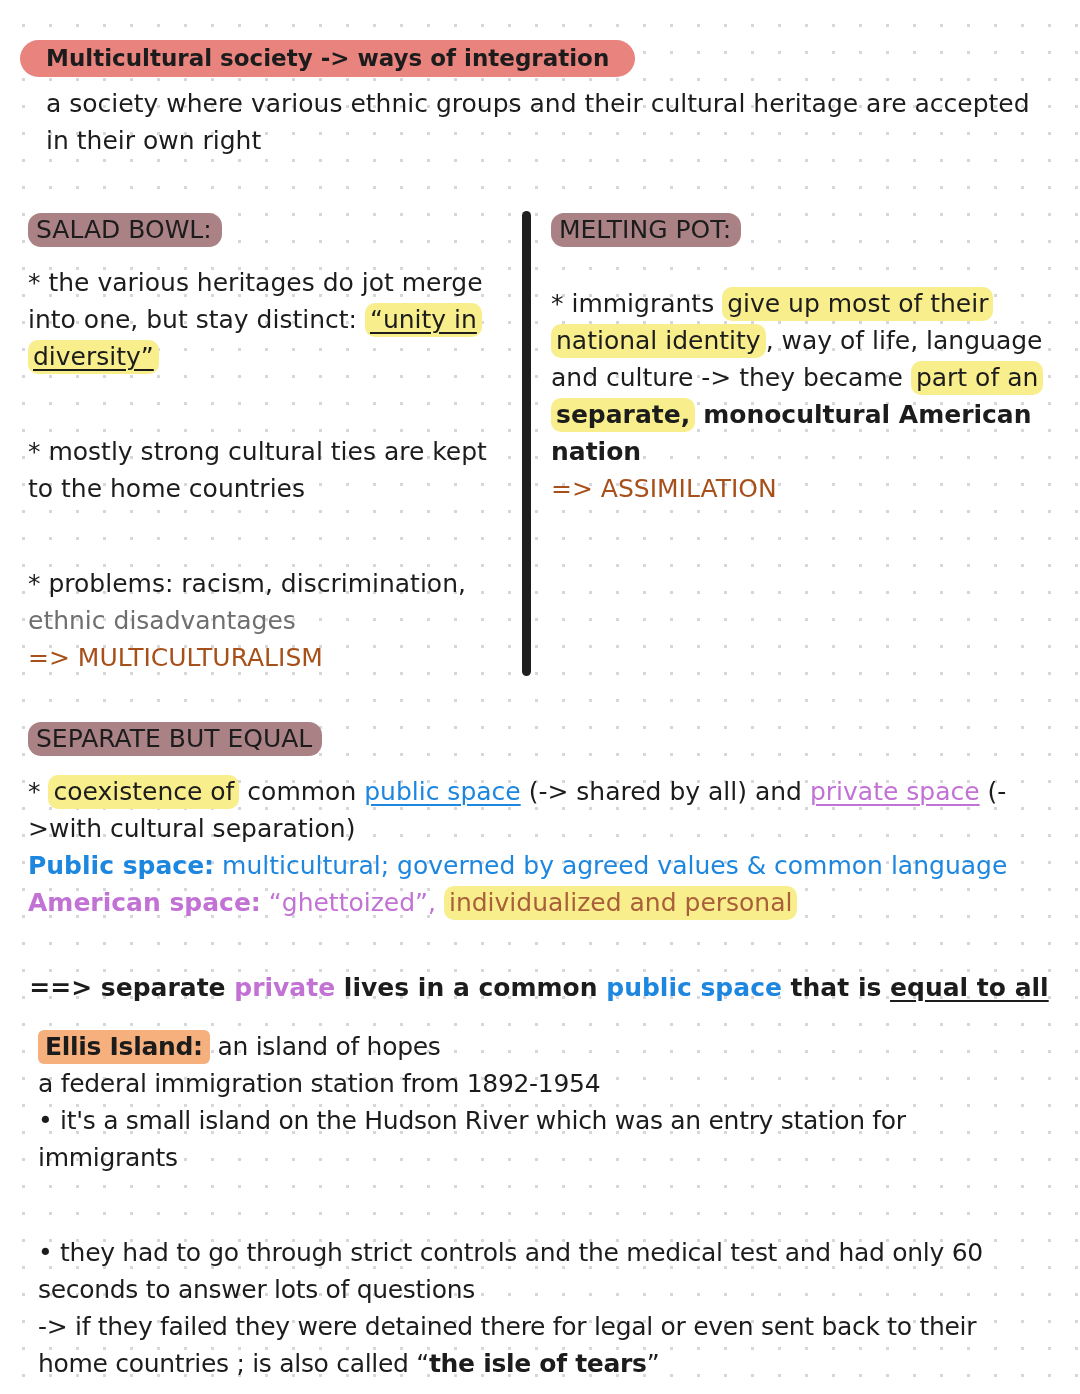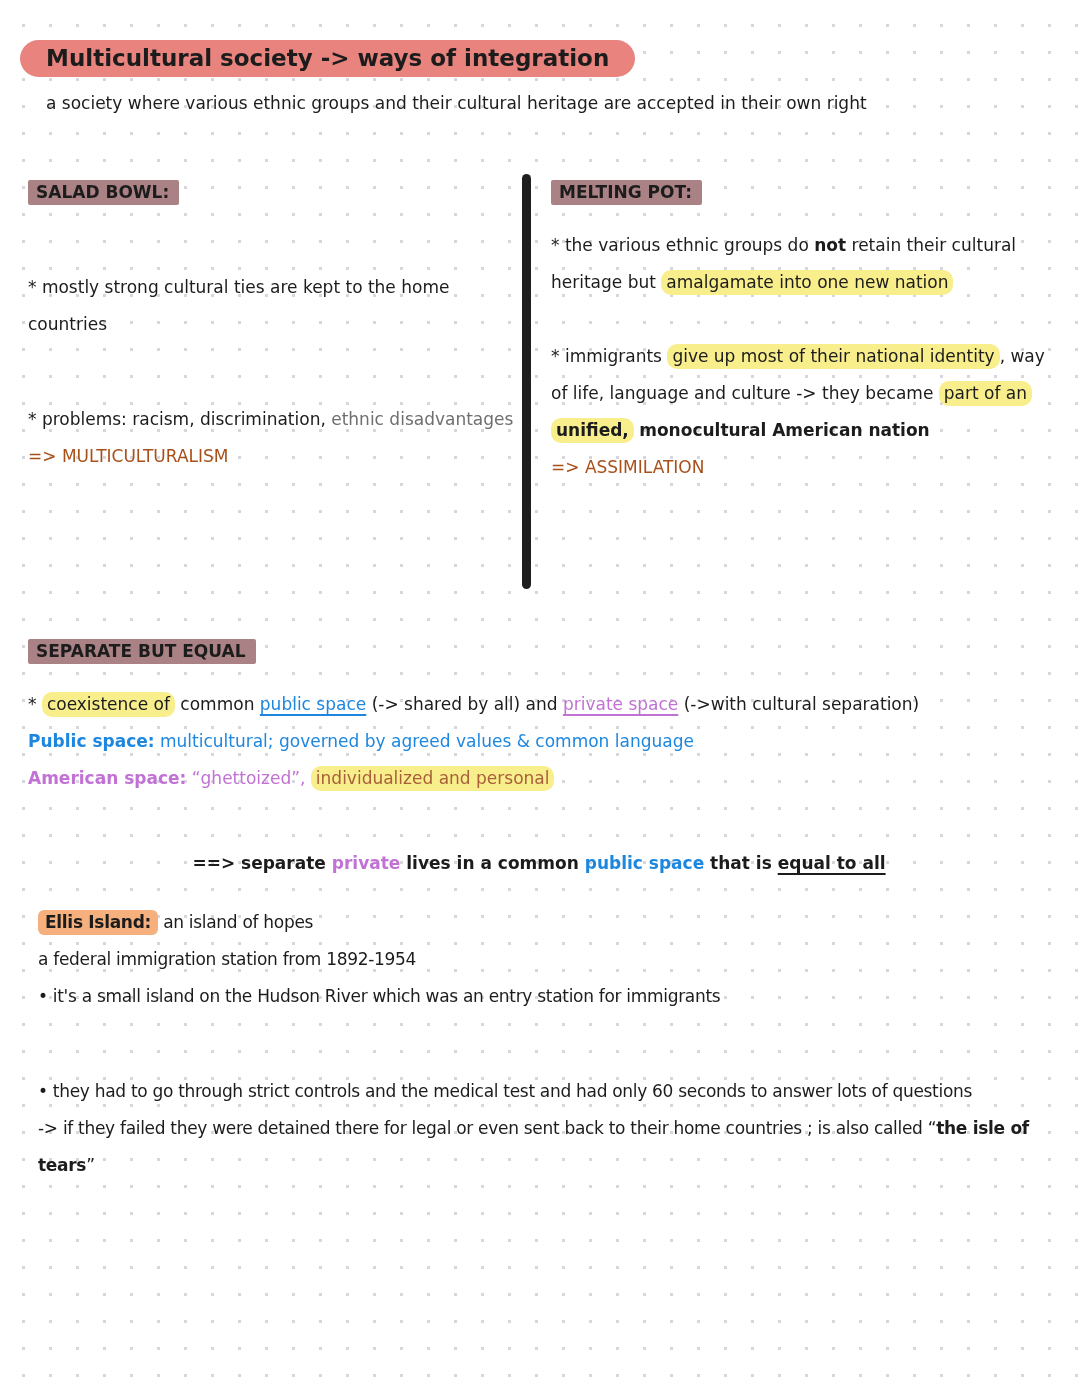--- a/index.html
+++ b/index.html
@@ -9,40 +9,40 @@
     width:1080px; height:1394px;
     font-family:"DejaVu Sans", sans-serif;
     color:#1c1c1c;
     background-color:#ffffff;
     background-image:radial-gradient(circle, #d6d6dc 1.5px, transparent 1.6px);
     background-size:27px 27px;
     background-position:10px 12px;
     padding:40px 30px 4px 28px;
     overflow:hidden;
   }
-  .body { font-size:17px; line-height:37px; }
+  .body { font-size:25px; line-height:37px; }
   .bold { font-weight:bold; }
 
   
   .title-pill {
     display:inline-block;
     background:#e8837e;
     border-radius:24px;
     padding:5px 26px 6px 26px;
     font-size:23px; font-weight:bold;
     margin-left:-8px;
   }
   .subtitle { margin:8px 0 0 18px; max-width:990px; }
 
   
   .hl-mauve {
     background:#aa8285;
-    border-radius:2px;
+    border-radius:13px;
     padding:2px 10px 3px 8px;
-    box-decoration-break:clone;font-weight:bold; -webkit-box-decoration-break:clone;
+    box-decoration-break:clone; -webkit-box-decoration-break:clone;
   }
   
   .hl-yellow {
     background:#f8ee8c;
     border-radius:10px;
     padding:2px 5px 3px 5px;
     box-decoration-break:clone; -webkit-box-decoration-break:clone;
   }
   
   .hl-orange {
@@ -90,31 +90,31 @@
   <div class="title-pill">
     <span>Multicultural society -&gt; ways of integration</span>
   </div>
   <p class="body subtitle">a society where various ethnic groups and their cultural heritage are accepted in their own right</p>
 
   
   <div class="columns">
 
     <div class="col-left">
       <p class="body"><span class="hl-mauve">SALAD BOWL:</span></p>
+      <p class="body gap-s"><span>* the various heritages do jot merge into one, but stay distinct: </span><span class="hl-yellow u">“unity in diversity”</span></p>
       <p class="body gap-l">* mostly strong cultural ties are kept to the home countries</p>
       <p class="body gap-l"><span>* problems: racism, discrimination, </span><span class="gray">ethnic disadvantages</span></p>
       <p class="body brown">=&gt; MULTICULTURALISM</p>
     </div>
 
     <div class="divider"></div>
 
     <div class="col-right">
       <p class="body"><span class="hl-mauve">MELTING POT:</span></p>
-      <p class="body gap-s"><span>* the various ethnic groups do </span><span class="bold">not</span><span> retain their cultural heritage but </span><span class="hl-yellow">amalgamate into one new nation</span></p>
-      <p class="body gap-m"><span>* immigrants </span><span class="hl-yellow">give up most of their national identity</span><span>, way of life, language and culture -&gt; they became </span><span class="hl-yellow">part of an </span><span class="hl-yellow bold">unified,</span> <span class="bold">monocultural American nation</span></p>
+      <p class="body gap-m"><span>* immigrants </span><span class="hl-yellow">give up most of their national identity</span><span>, way of life, language and culture -&gt; they became </span><span class="hl-yellow">part of an </span><span class="hl-yellow bold">separate,</span> <span class="bold">monocultural American nation</span></p>
       <p class="body brown">=&gt; ASSIMILATION</p>
     </div>
 
   </div>
 
   
   <div class="section">
     <p class="body"><span class="hl-mauve">SEPARATE BUT EQUAL</span></p>
     <p class="body gap-s"><span>* </span><span class="hl-yellow">coexistence of</span><span> common </span><span class="blue u">public space</span><span> (-&gt; shared by all) and </span><span class="purple u">private space</span><span> (-&gt;with cultural separation)</span></p>
     <p class="body blue"><span class="bold">Public space:</span><span> multicultural; governed by agreed values &amp; common language</span></p>

